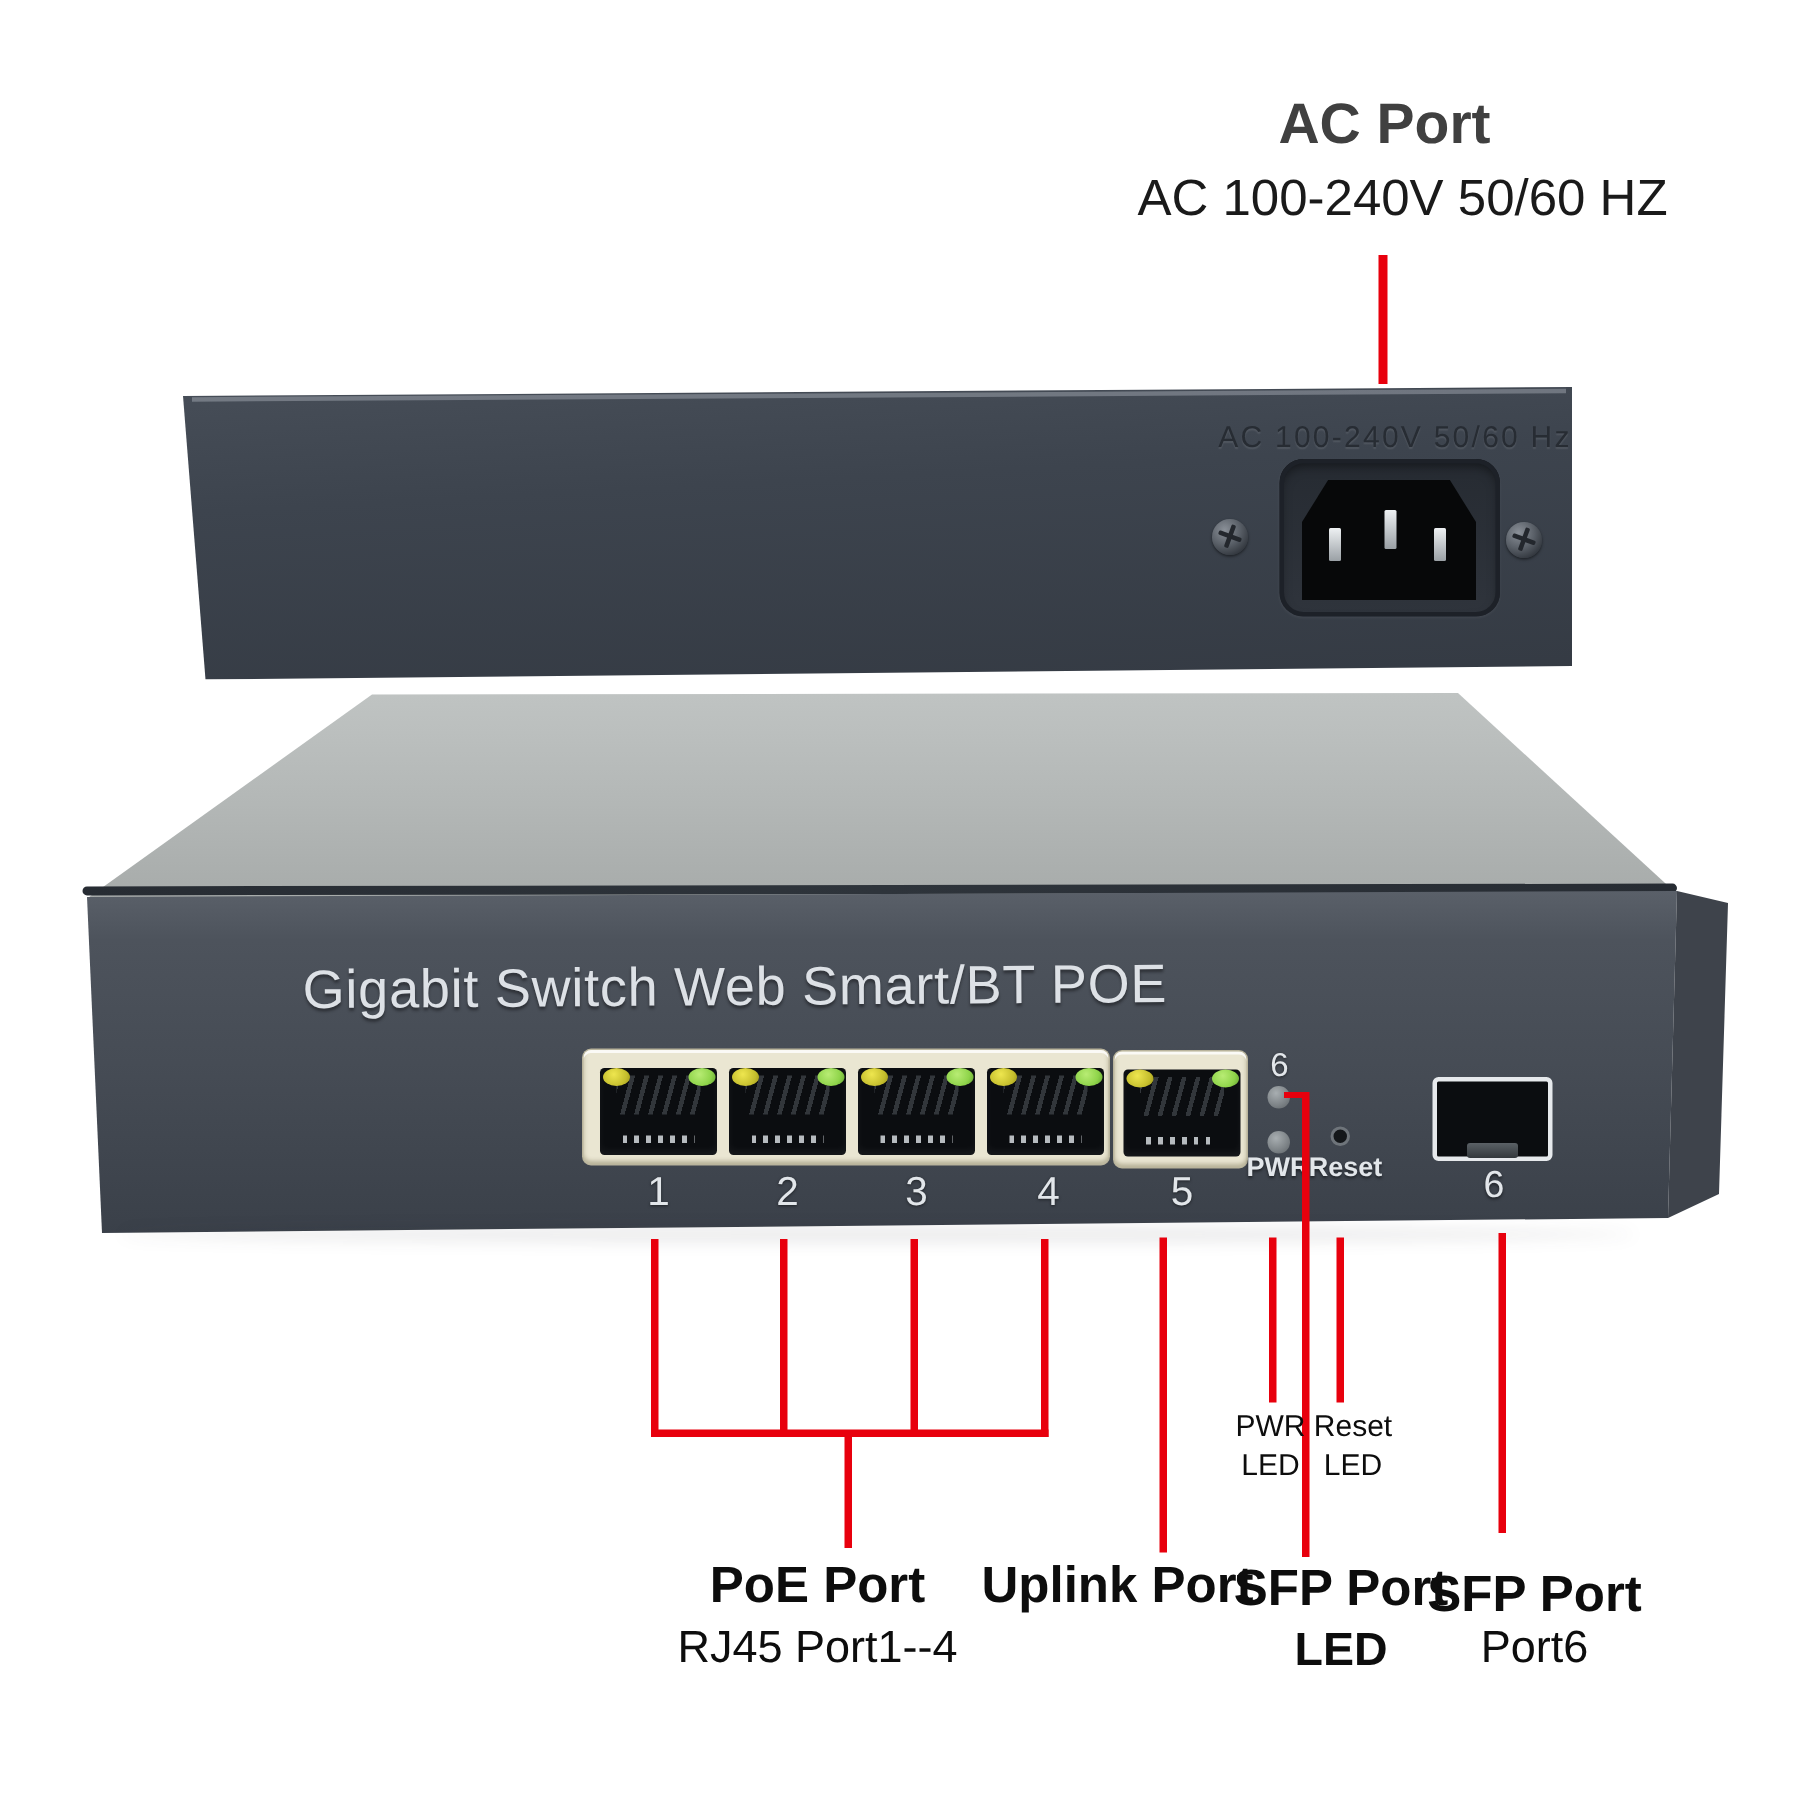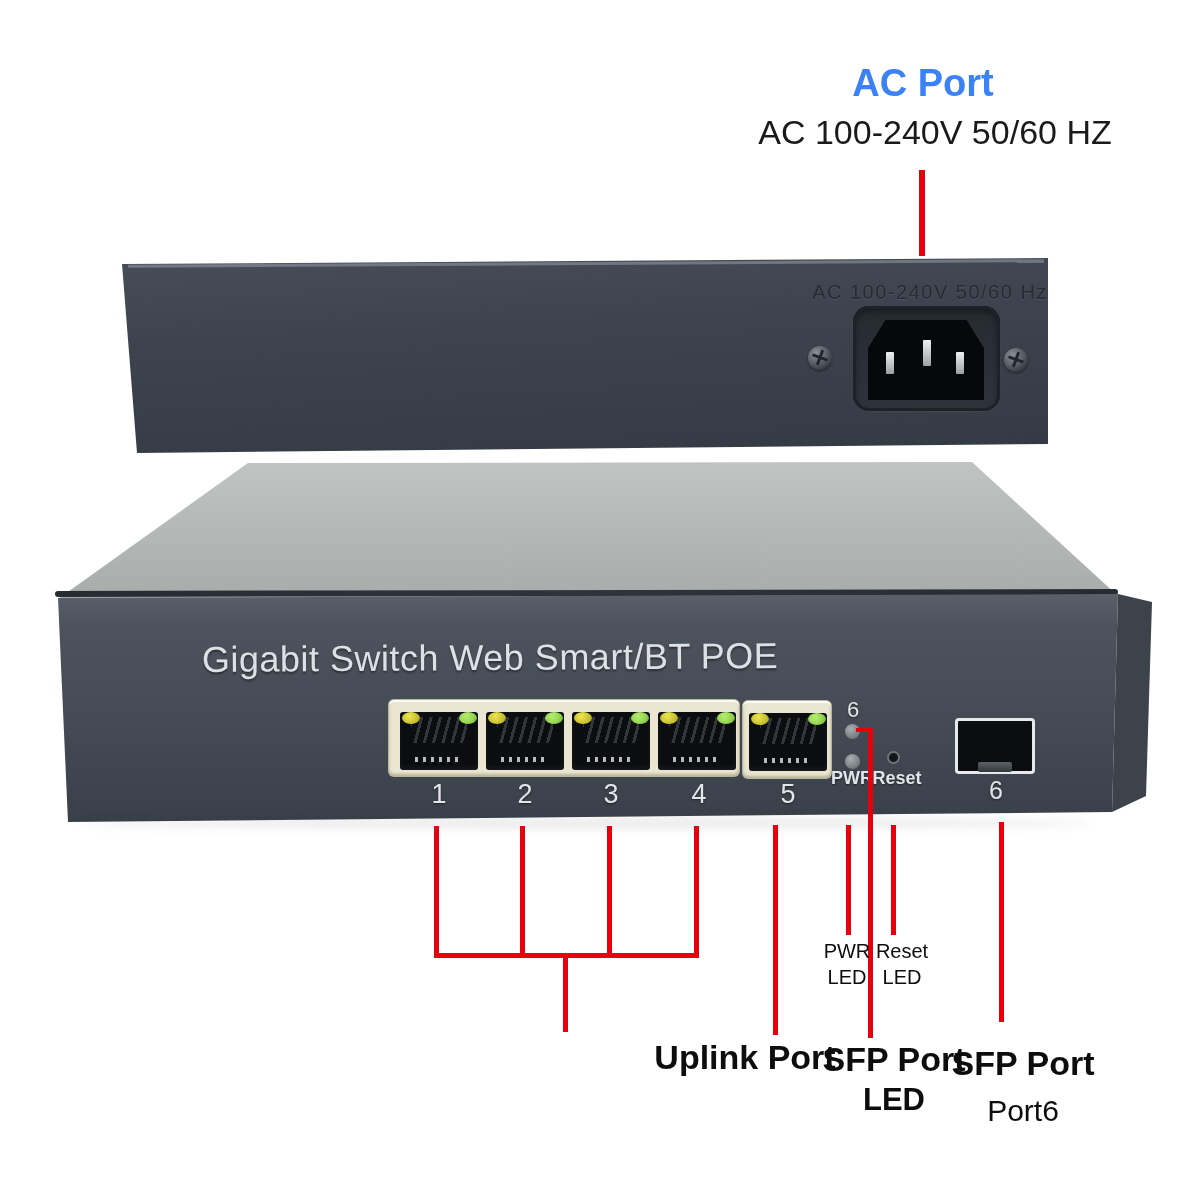--- a/index.html
+++ b/index.html
@@ -3,21 +3,21 @@
 <meta charset="utf-8">
 <style>
   html,body{margin:0;padding:0;background:#ffffff;}
   .stage{
     position:relative;width:1200px;height:1200px;background:#ffffff;overflow:hidden;
     font-family:"Liberation Sans", sans-serif;
   }
   .abs{position:absolute;}
 
   
-  .callout-title{font-weight:bold;color:#3b82f6;text-align:center;}
+  .callout-title{font-weight:bold;color:#404040;text-align:center;}
   .callout-sub{color:#1a1a1a;text-align:center;}
   .ac-title{left:773px;top:62px;width:300px;font-size:38px;}
   .ac-sub{left:735px;top:113px;width:400px;font-size:34px;}
 
   .bottom-block{text-align:center;color:#0d0d0d;}
   .bb-title{font-size:34px;font-weight:bold;line-height:38px;}
   .bb-sub{font-size:30px;line-height:34px;margin-top:6px;}
   .bb-sub-bold{font-size:31px;font-weight:bold;line-height:34px;margin-top:5px;}
 
   .mini-label{font-size:20px;line-height:26px;color:#0d0d0d;text-align:center;}
@@ -191,25 +191,29 @@
 
   <div class="abs mini-label" style="left:817px;top:938px;width:60px;">
     <div>PWR</div>
     <div>LED</div>
   </div>
   <div class="abs mini-label" style="left:870px;top:938px;width:64px;">
     <div>Reset</div>
     <div>LED</div>
   </div>
 
+  <div class="abs bottom-block" style="left:435px;top:1038px;width:220px;">
+    <div class="bb-title">PoE Port</div>
+    <div class="bb-sub">RJ45 Port1--4</div>
+  </div>
   <div class="abs bottom-block" style="left:650px;top:1038px;width:190px;">
     <div class="bb-title">Uplink Port</div>
   </div>
   <div class="abs bottom-block" style="left:810px;top:1040px;width:168px;">
     <div class="bb-title">SFP Port</div>
     <div class="bb-sub-bold">LED</div>
   </div>
   <div class="abs bottom-block" style="left:938px;top:1044px;width:170px;">
     <div class="bb-title">SFP Port</div>
-    <div class="bb-sub" style="margin-top:12px;">Port6</div>
+    <div class="bb-sub" style="margin-top:0;">Port6</div>
   </div>
 
 </div>
 
 </body></html>

